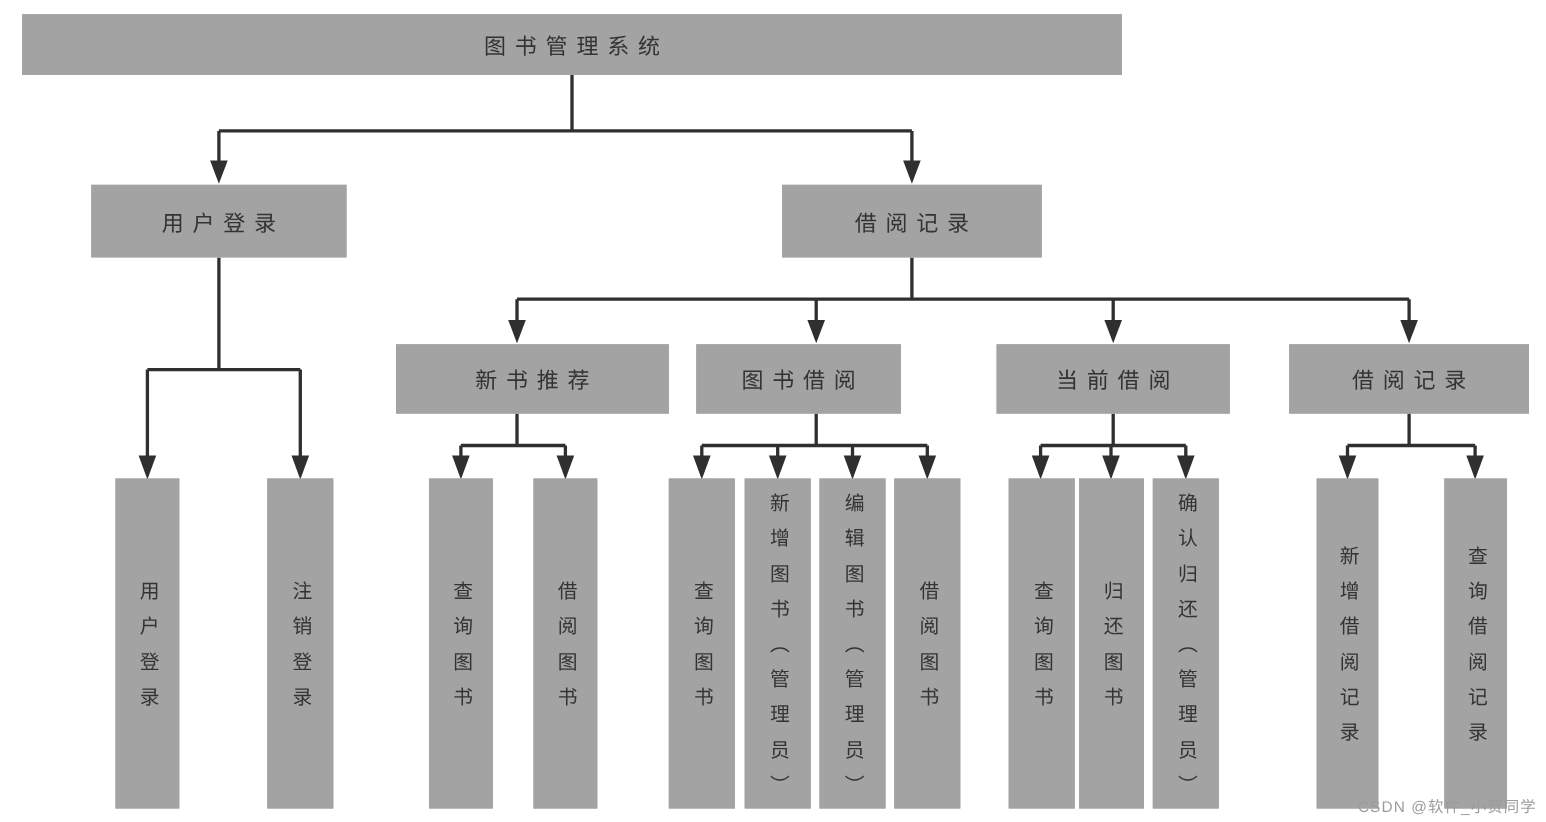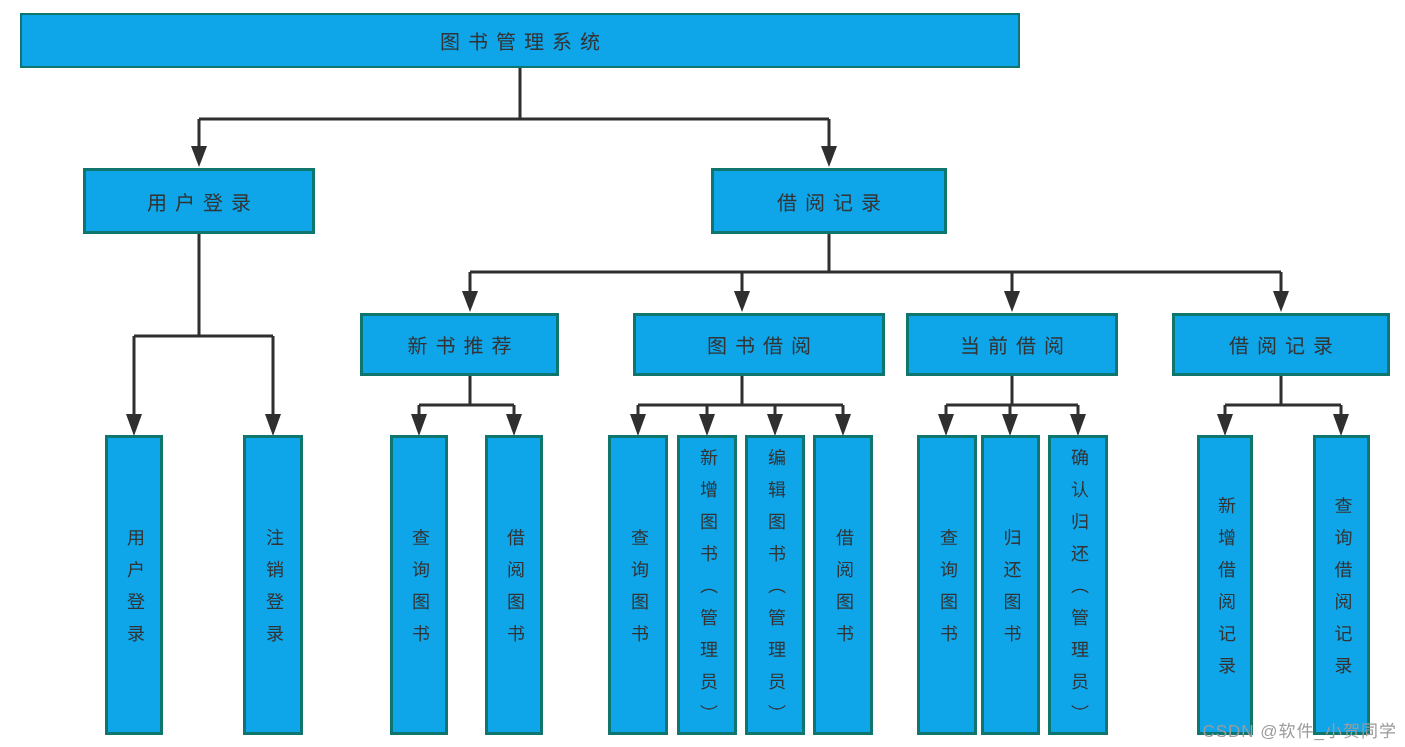--- a/index.html
+++ b/index.html
@@ -7,22 +7,22 @@
     position:relative;
     width:1405px;height:747px;
     background:#ffffff;
     font-family:"Liberation Sans","DejaVu Sans",sans-serif;
     overflow:hidden;
   }
   #wires{position:absolute;left:0;top:0;width:1405px;height:747px;}
   .node{
     position:absolute;
     box-sizing:border-box;
-    background:#0ea5e9;
-    border:3px solid #0f766e;
+    background:#a3a3a3;
+    border:3px solid #a3a3a3;
     display:flex;
     align-items:center;
     justify-content:center;
     color:#333333;
   }
   .root{border-width:2px;}
   .h-text{
     font-size:20px;
     letter-spacing:8px;
     margin-right:-8px; 
@@ -35,21 +35,21 @@
     font-size:18px;
     letter-spacing:14px;
     margin-bottom:-14px; 
     white-space:nowrap;
     color:#333333;
   }
   #watermark{
     position:absolute;
     right:8px;
     bottom:5px;
-    font-size:17px;
+    font-size:14px;
     letter-spacing:1px;
     color:#9c9c9c;
     z-index:10;
   }
 </style>
 </head>
 <body>
 
 <div id="canvas">
 
@@ -90,24 +90,24 @@
     <span class="h-text">图书管理系统</span>
   </div>
 
   <div class="node" style="left:83px;top:168px;width:232px;height:66px;">
     <span class="h-text">用户登录</span>
   </div>
   <div class="node" style="left:711px;top:168px;width:236px;height:66px;">
     <span class="h-text">借阅记录</span>
   </div>
 
-  <div class="node" style="left:360px;top:313px;width:199px;height:63px;">
+  <div class="node" style="left:360px;top:313px;width:248px;height:63px;">
     <span class="h-text">新书推荐</span>
   </div>
-  <div class="node" style="left:633px;top:313px;width:252px;height:63px;">
+  <div class="node" style="left:633px;top:313px;width:186px;height:63px;">
     <span class="h-text">图书借阅</span>
   </div>
   <div class="node" style="left:1172px;top:313px;width:218px;height:63px;">
     <span class="h-text">借阅记录</span>
   </div>
   <div class="node" style="left:906px;top:313px;width:212px;height:63px;">
     <span class="h-text">当前借阅</span>
   </div>
 
   <div class="node" style="left:105px;top:435px;width:58px;height:300px;">

